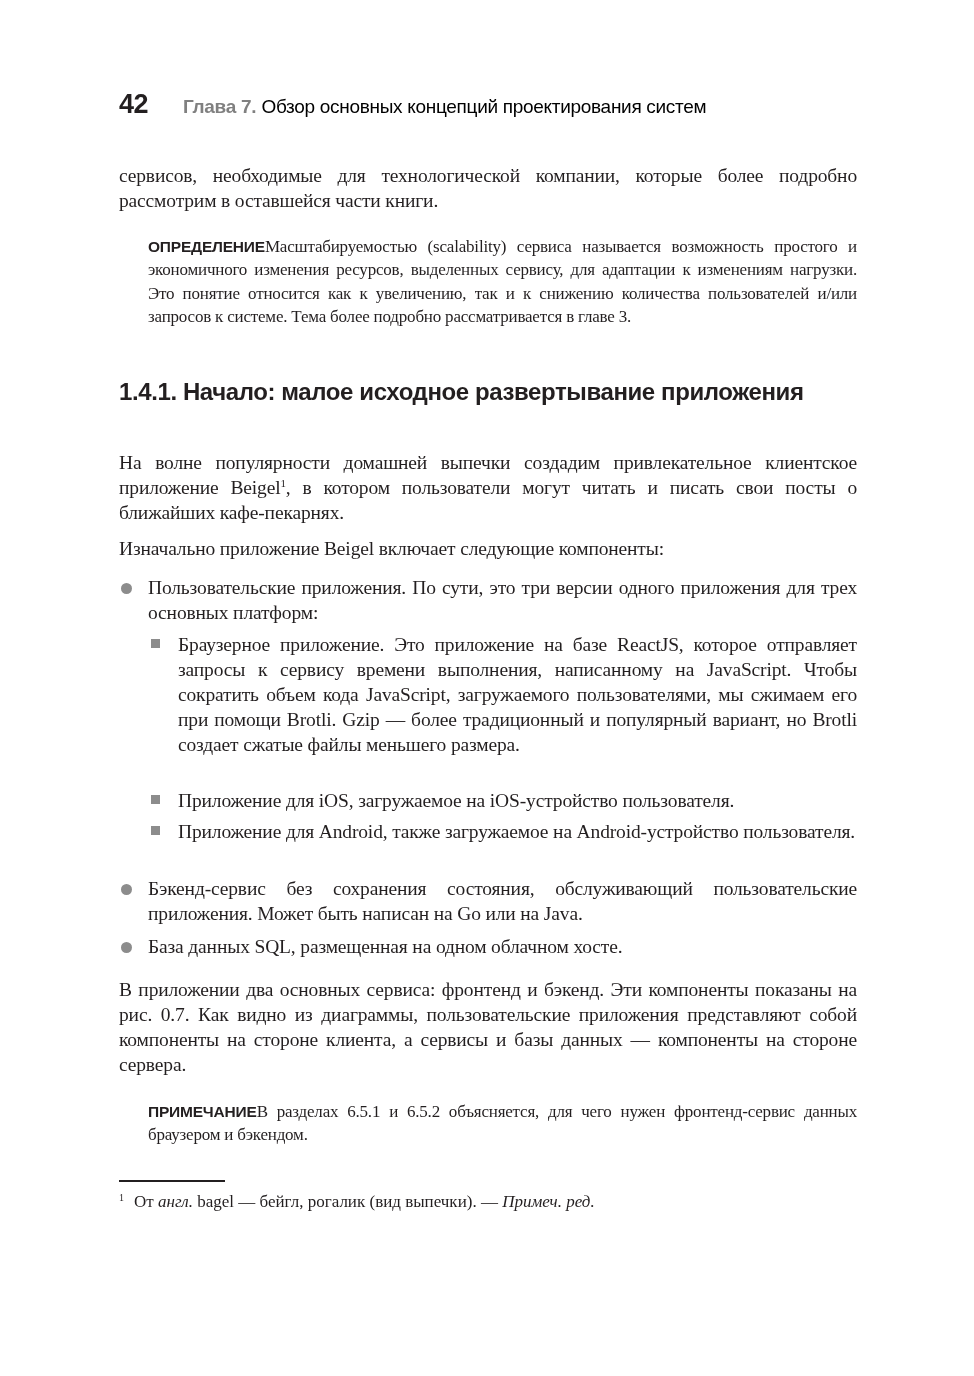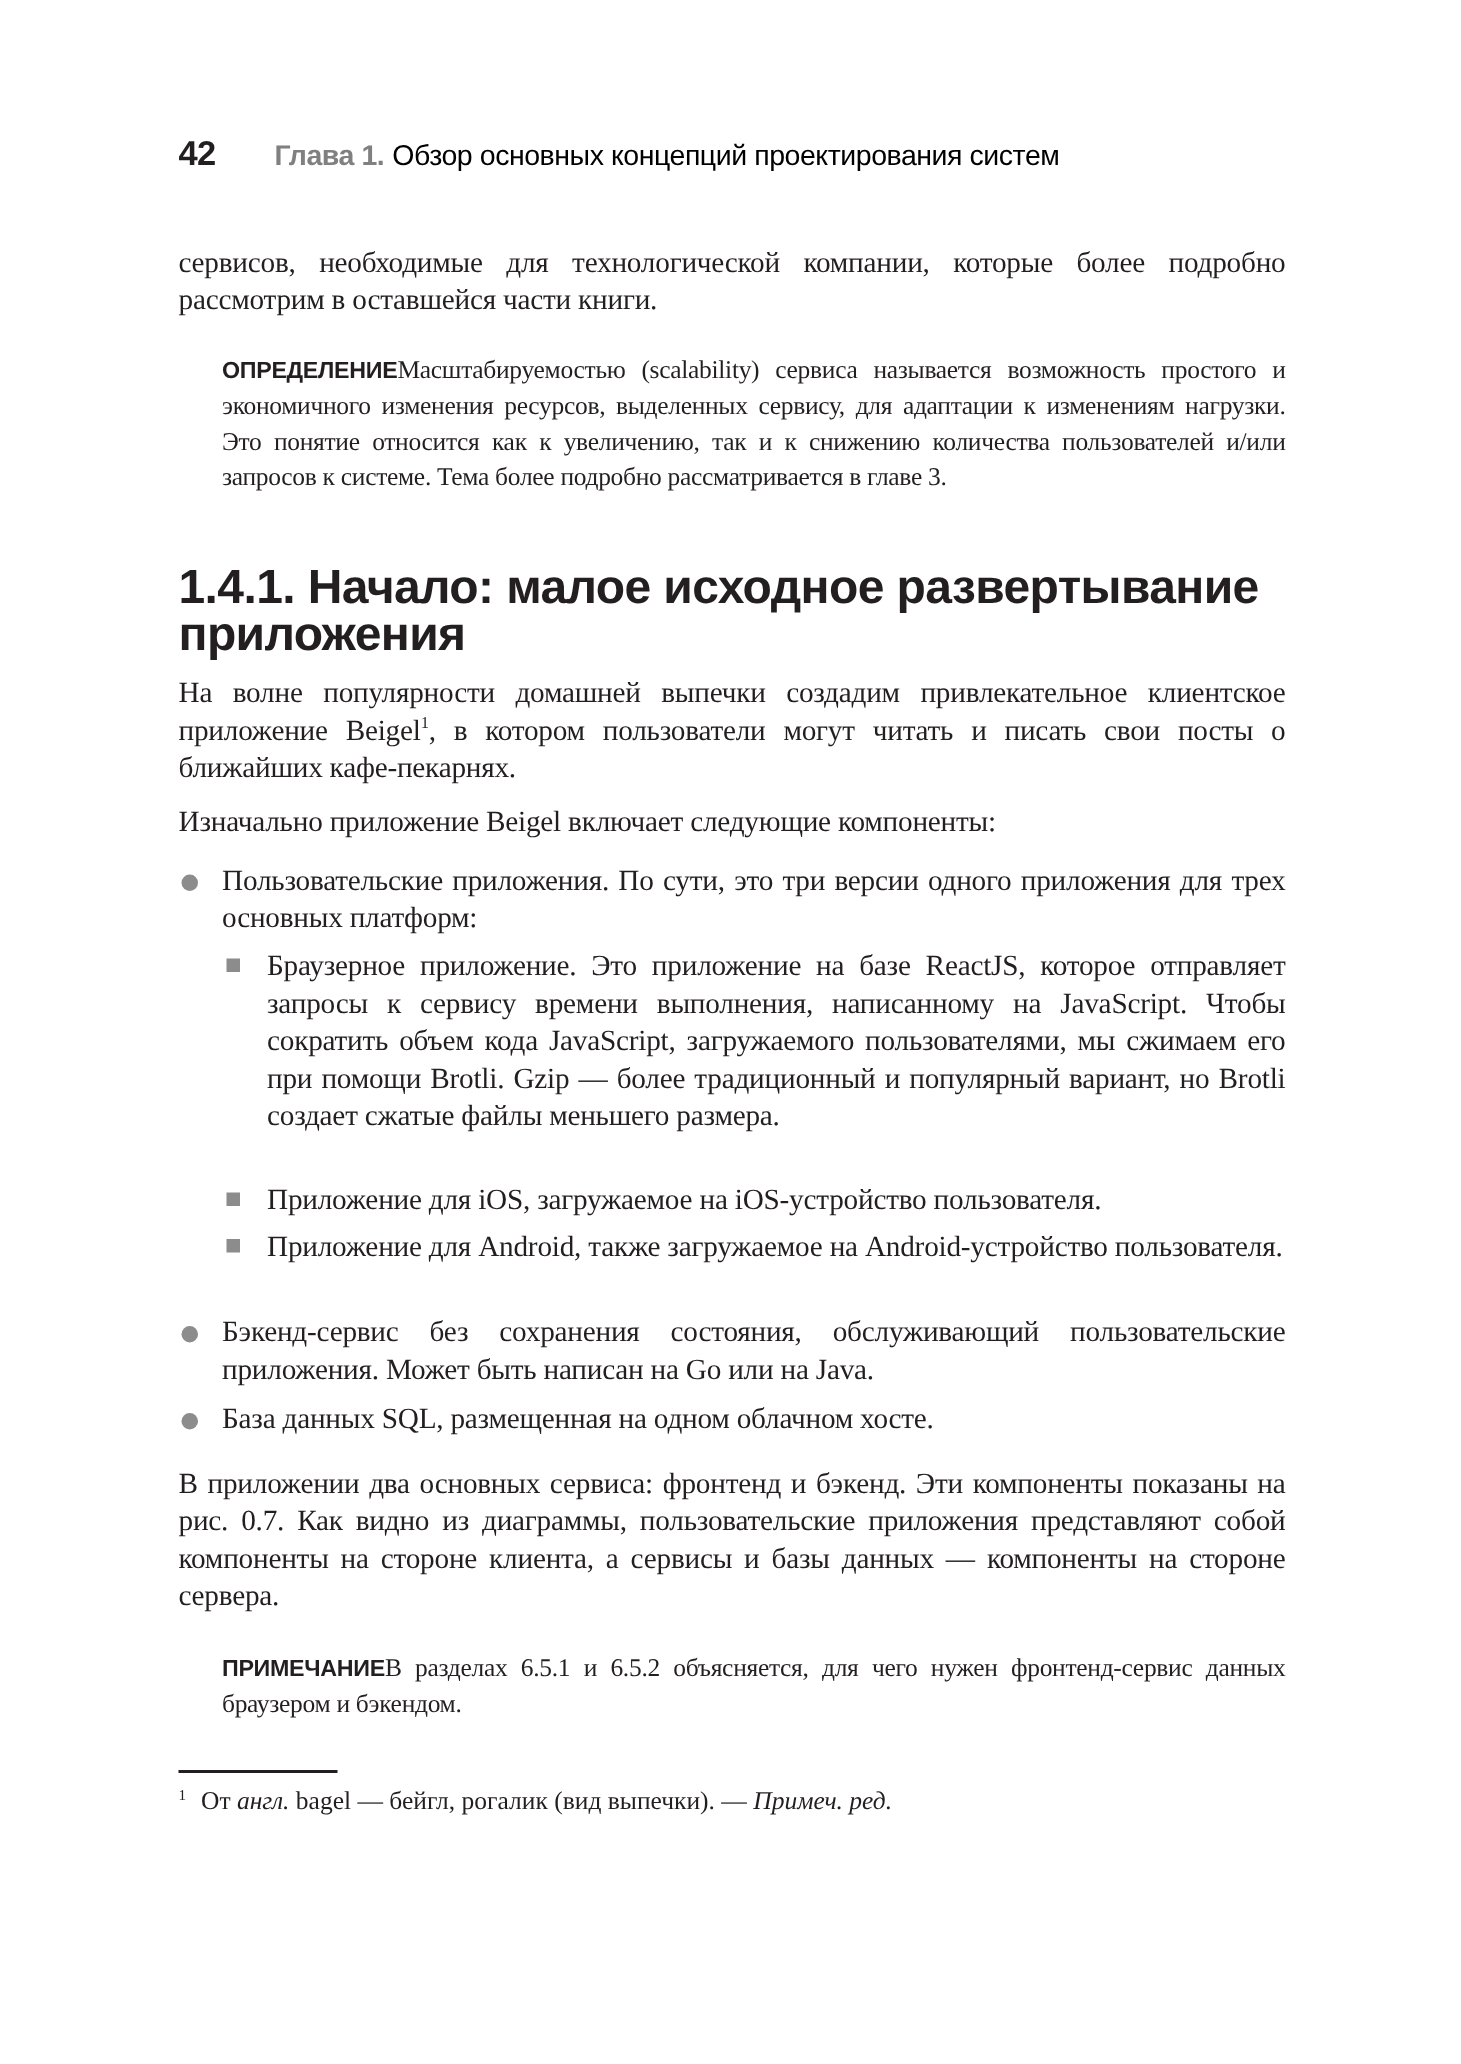--- a/index.html
+++ b/index.html
@@ -1,41 +1,41 @@
 <!DOCTYPE html>
 <html><head>
 <meta charset="utf-8">
 <style>
   html, body { margin: 0; padding: 0; background: #ffffff; }
   body { width: 974px; height: 1376px; position: relative; overflow: hidden; color: #231f20; }
   .running-head { position: absolute; top: 89px; left: 119px; width: 740px; font-family: "Liberation Sans", sans-serif; font-size: 19px; white-space: nowrap; }
-  .page-num { font-weight: bold; font-size: 23px; color: #231f20; display: inline-block; width: 64px; letter-spacing: -0.5px; }
+  .page-num { font-weight: bold; font-size: 27px; color: #231f20; display: inline-block; width: 64px; letter-spacing: -0.5px; }
   .chapter-label { font-weight: bold; color: #808080; letter-spacing: -0.3px; }
   .chapter-title { color: #000000; letter-spacing: -0.3px; }
   .serif { font-family: "Liberation Serif", serif; font-size: 19.5px; line-height: 25px; letter-spacing: -0.15px; }
   .p { position: absolute; left: 119px; width: 738px; margin: 0; text-align: justify; }
   .callout { position: absolute; left: 148px; width: 709px; font-family: "Liberation Serif", serif; font-size: 17px; line-height: 23.3px; text-align: justify; margin: 0; letter-spacing: -0.2px; }
   .callout-label { font-family: "Liberation Sans", sans-serif; font-weight: bold; font-size: 15.5px; letter-spacing: -0.2px; }
-  .heading { position: absolute; left: 119px; top: 376px; width: 738px; font-family: "Liberation Sans", sans-serif; font-weight: bold; font-size: 32px; line-height: 31px; letter-spacing: -0.4px; margin: 0; }
+  .heading { position: absolute; left: 119px; top: 376px; width: 738px; font-family: "Liberation Sans", sans-serif; font-weight: bold; font-size: 24px; line-height: 31px; letter-spacing: -0.4px; margin: 0; }
   .li { position: absolute; margin: 0; text-align: justify; }
   .li1 { left: 148px; width: 709px; }
   .li2 { left: 178px; width: 679px; }
   .bullet-circle { position: absolute; width: 11px; height: 11px; border-radius: 50%; background: #8c8c8c; }
   .bullet-square { position: absolute; width: 9px; height: 9px; background: #8c8c8c; }
   .fn-rule { position: absolute; left: 119px; top: 1180px; width: 106px; height: 2px; background: #231f20; }
   .footnote { position: absolute; left: 119px; top: 1186px; width: 738px; font-family: "Liberation Serif", serif; font-size: 17px; line-height: 24px; margin: 0; }
   .fn-mark { font-size: 10px; vertical-align: 6px; margin-right: 10px; }
   sup { font-size: 11px; line-height: 0; }
   i { font-style: italic; }
 </style>
 </head>
 <body>
 
 <div class="running-head">
-  <span class="page-num">42</span><span class="chapter-label">Глава 1.</span> <span class="chapter-title">Обзор основных концепций проектирования систем</span>
+  <span class="page-num">42</span><span class="chapter-label">Глава 7.</span> <span class="chapter-title">Обзор основных концепций проектирования систем</span>
 </div>
 
 <p class="p serif" style="top:163px;">сервисов, необходимые для технологической компании, которые более подробно рассмотрим в оставшейся части книги.</p>
 
 <p class="callout" style="top:235px;">
   <span class="callout-label">ОПРЕДЕЛЕНИЕ</span><span>Масштабируемостью (scalability) сервиса называется возможность простого и экономичного изменения ресурсов, выделенных сервису, для адаптации к изменениям нагрузки. Это понятие относится как к увеличению, так и к снижению количества пользователей и/или запросов к системе. Тема более подробно рассматривается в главе 3.</span>
 </p>
 
 <h2 class="heading">1.4.1. Начало: малое исходное развертывание приложения</h2>
 

